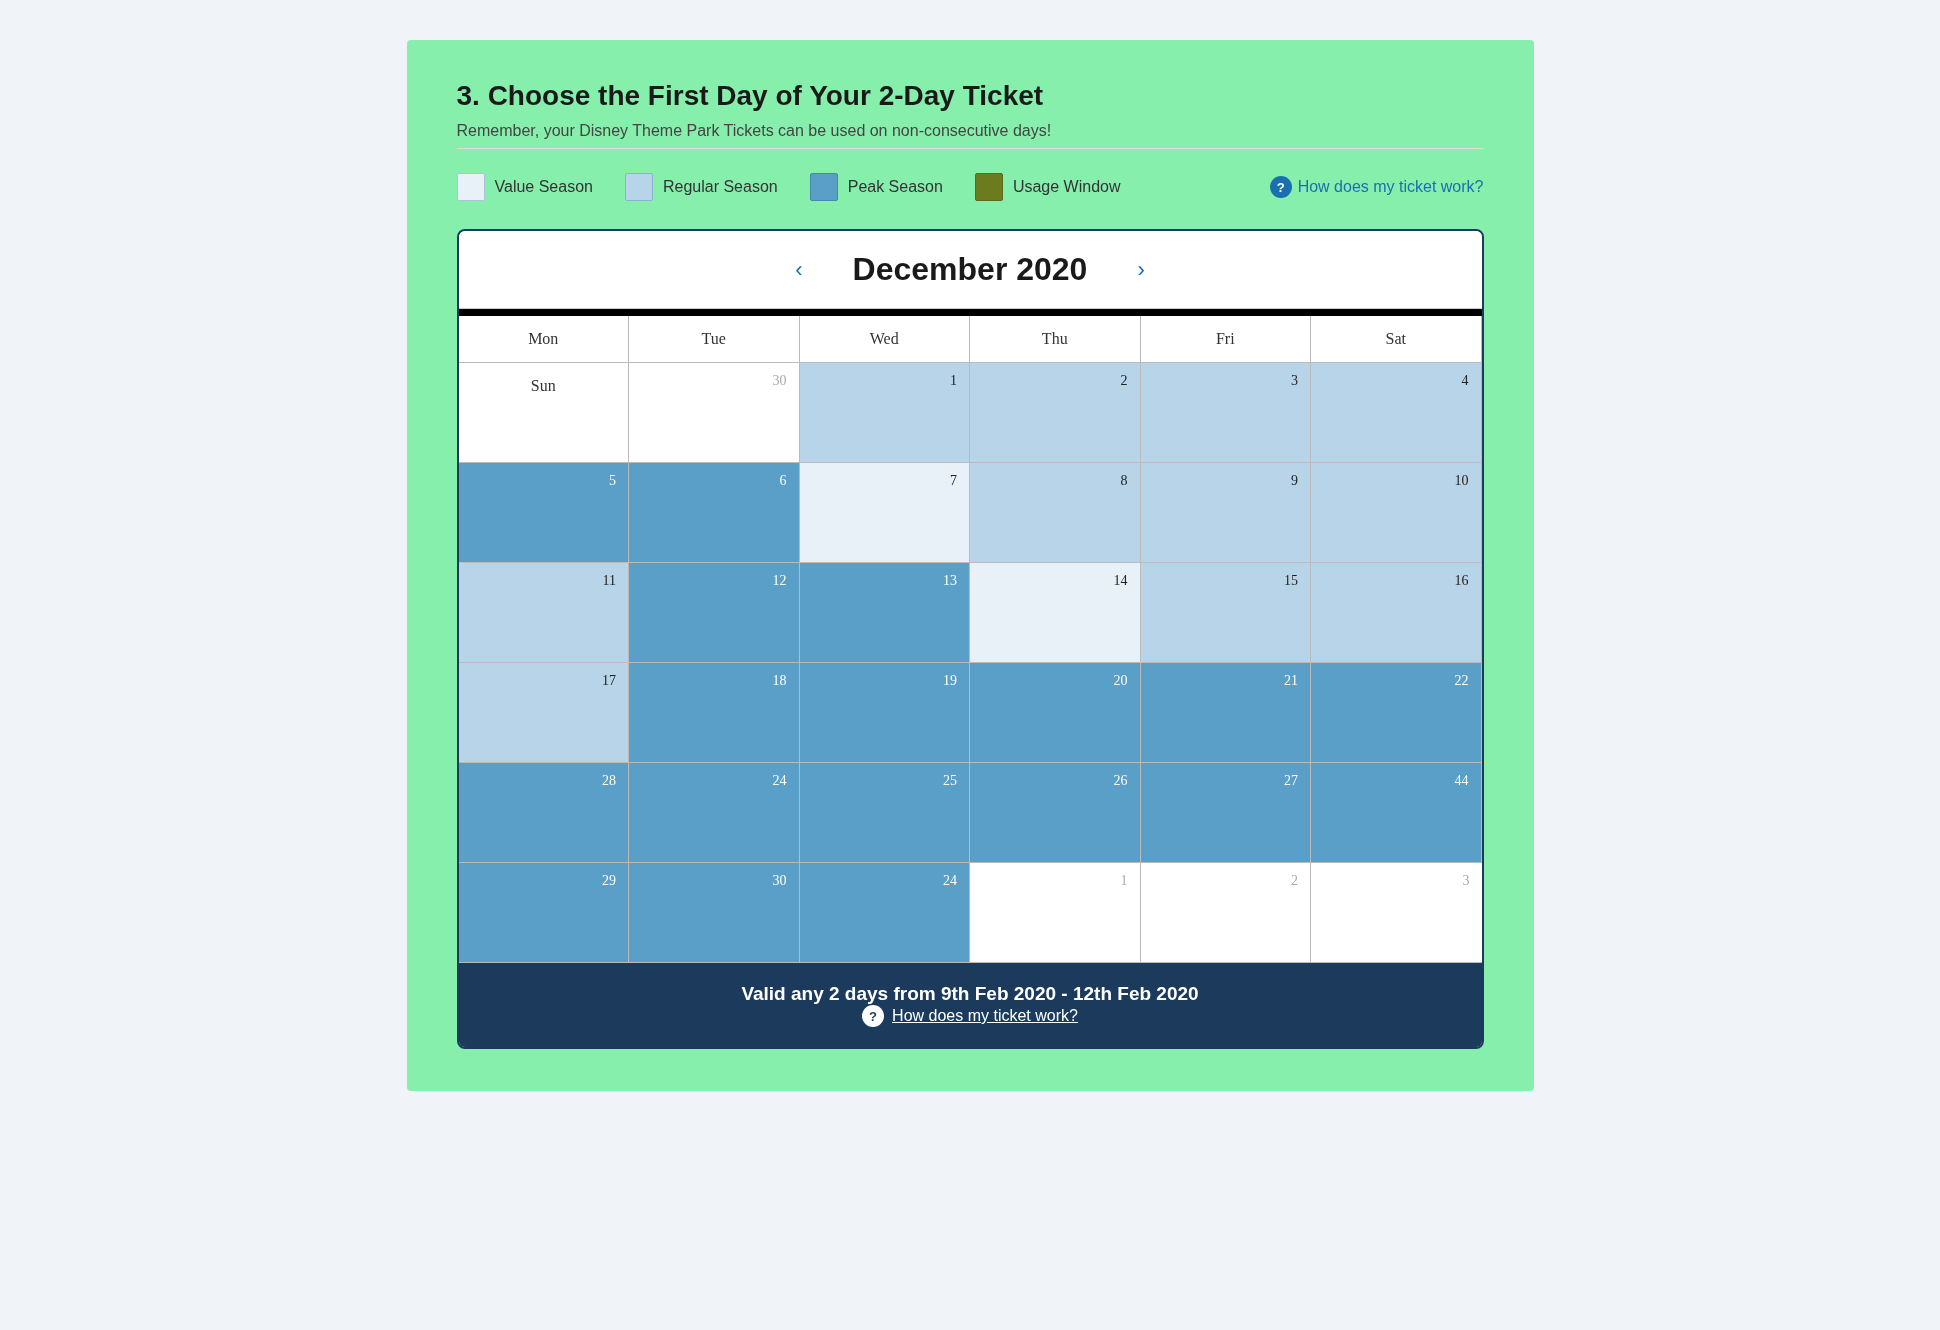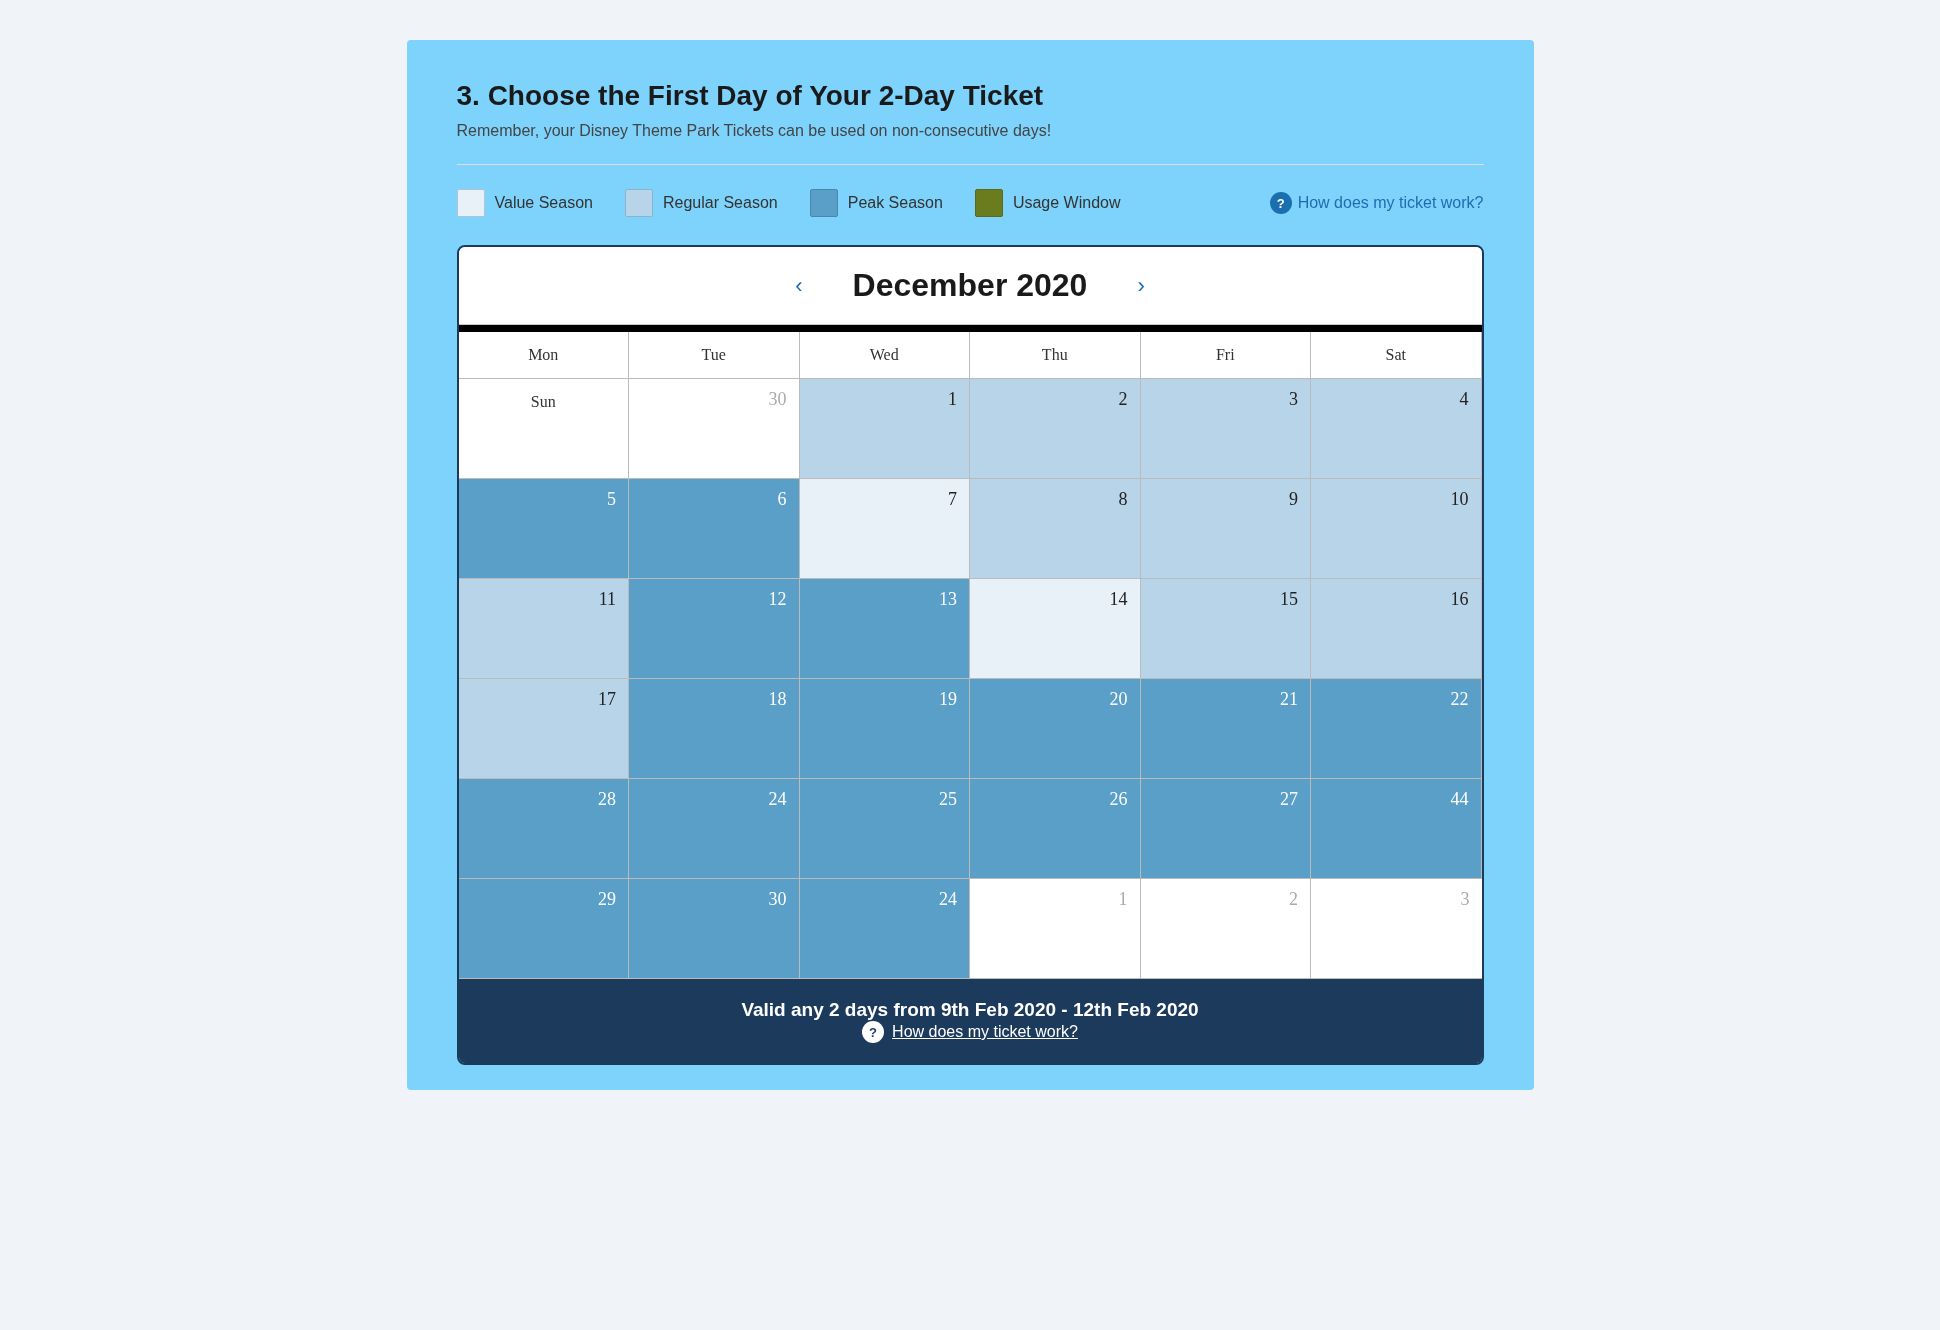--- a/index.html
+++ b/index.html
@@ -6,36 +6,36 @@
     body {
       font-family: -apple-system, BlinkMacSystemFont, 'Segoe UI', Arial, sans-serif;
       background: #f0f4f8;
       display: flex;
       justify-content: center;
       align-items: flex-start;
       padding: 40px 20px;
       min-height: 100vh;
     }
     .page-container {
-      background: #7dd3fc;
+      background: #86efac;
       width: 1127px;
       max-width: 100%;
-      padding: 40px 50px 25px 50px;
+      padding: 40px 50px 42px 50px;
       border-radius: 4px;
     }
     .section-title {
       font-size: 28px;
       font-weight: 600;
       color: #1a1a1a;
       margin-bottom: 10px;
     }
     .section-subtitle {
       font-size: 16px;
       color: #444;
-      margin-bottom: 24px;
+      margin-bottom: 8px;
     }
     .divider {
       border: none;
       border-top: 1px solid #ddd;
       margin-bottom: 24px;
     }
     .legend {
       display: flex;
       align-items: center;
       gap: 32px;
@@ -126,21 +126,21 @@
       border-bottom: 1px solid #bbb;
       background: #fff;
     }
     .day-header:last-child { border-right: none; }
     .day-cell {
       min-height: 100px;
       border-right: 1px solid #bbb;
       border-bottom: 1px solid #bbb;
       padding: 10px 12px;
       text-align: right;
-      font-size: 18px;
+      font-size: 14px;
       color: #222;
       position: relative;
     }
     .day-cell:last-child { border-right: none; }
     .day-cell.greyed { color: #aaa; background: #fff; }
     .day-cell.value { background: #e8f0f8; }
     .day-cell.regular { background: #b8d4e8; }
     .day-cell.peak { background: #5a9fc8; color: #fff; }
     .day-cell.outside { background: #fff; color: #aaa; }
     

